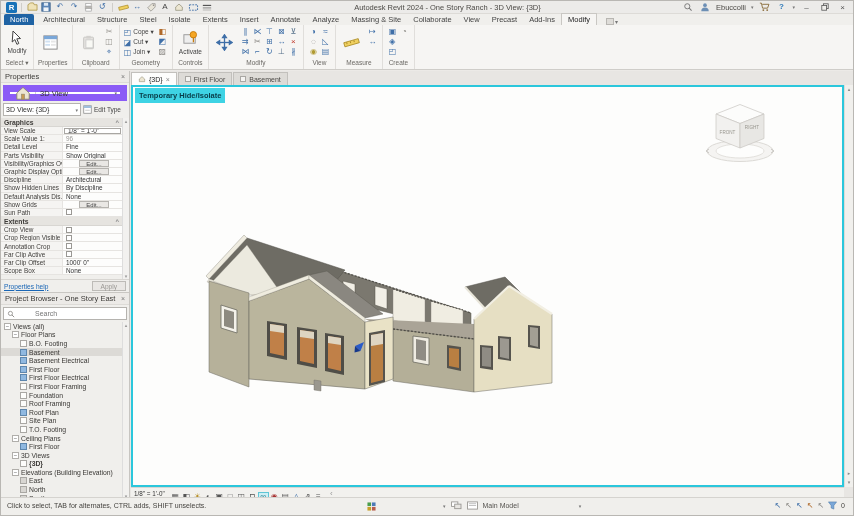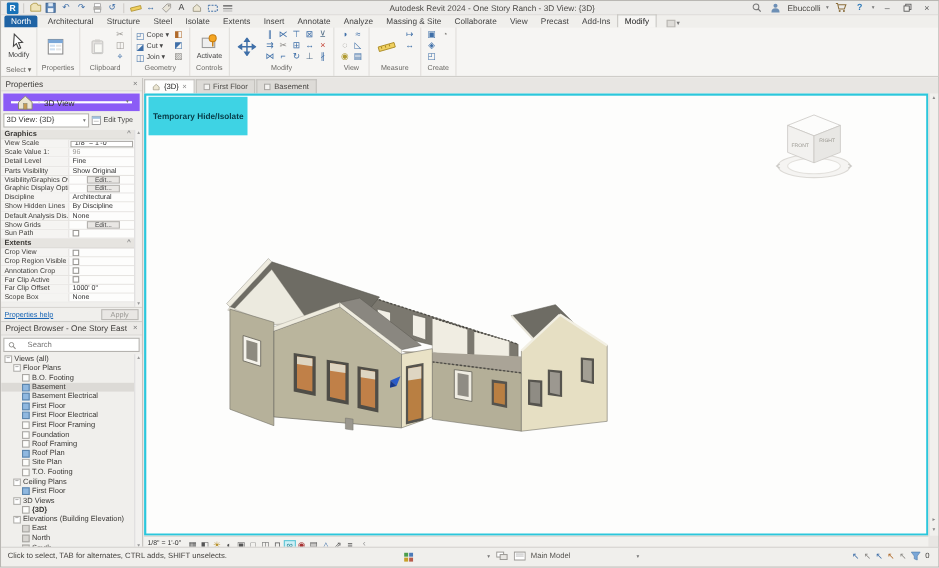--- a/index.html
+++ b/index.html
@@ -59,41 +59,41 @@
   .pval.input{margin:0.5px 1px;border:1px solid #a9a7a3;background:#fff;}
   .pval.disabled{color:#9a9894;}
   .editbtn{font-size:6px;color:#444;background:#e9e7e4;border:1px solid #b5b3af;padding:0 6px;height:6.6px;line-height:6px;margin:auto;}
   .cbx{width:6px;height:6px;border:1px solid #9a9894;background:#fff;display:inline-block;}
   .vscroll{width:7px;background:#f2f1ef;border-left:1px solid #ddd;display:flex;flex-direction:column;justify-content:space-between;align-items:center;font-size:5px;color:#999;}
   .props-footer{height:13px;display:flex;align-items:center;padding:0 3px;border-top:1px solid #d8d6d2;}
   .helplink{font-size:6.6px;color:#1a66b5;text-decoration:underline;}
   .applybtn{margin-left:auto;font-size:6.6px;color:#9a9894;background:#e9e7e4;border:1px solid #bdbbb7;padding:0 8px;height:10px;line-height:9px;}
 
   .browser{flex:1;display:flex;flex-direction:column;min-height:0;}
-  .searchbox{margin:2px;height:13px;background:#fff;border:1px solid #b5b3af;display:flex;align-items:center;gap:8px;padding:0 3px;}
+  .searchbox{margin:2px;height:13px;background:#fff;border:1px solid #b5b3af;display:flex;align-items:center;gap:18px;padding:0 3px;}
   .searchbox input{border:none;outline:none;flex:1;font-size:7px;color:#333;min-width:0;background:transparent;}
   .treewrap{flex:1;display:flex;min-height:0;}
   #tree{flex:1;overflow:hidden;}
   .trow{height:8.6px;display:flex;align-items:center;gap:2px;font-size:6.8px;color:#3a3835;white-space:nowrap;overflow:hidden;}
   .trow.selected{background:#dcdad6;}
   .trow .bold{font-weight:bold;}
   .expander{width:7px;height:7px;border:1px solid #b0aeaa;background:#fff;color:#555;font-size:6px;line-height:5px;text-align:center;flex:0 0 auto;}
   .ticon{width:7px;height:7px;border:1px solid #a9a7a3;background:#fdfdfb;flex:0 0 auto;}
   .ticon.blue{background:#8fb8e0;border-color:#5d86ad;}
   .ticon.gray{background:#d8d6d2;}
 
   
   .drawing{position:absolute;left:129px;top:70px;right:0;height:428px;background:#e8e6e3;}
   .vtabs{position:absolute;left:1px;top:0;height:14px;display:flex;gap:1px;align-items:flex-end;}
   .vtab{height:13px;display:flex;align-items:center;gap:3px;padding:0 6px;font-size:7px;background:#dddbd7;border:1px solid #c2c0bc;border-bottom:none;color:#4a4845;}
   .vtab.active{background:#fdfdfc;color:#222;}
   .vtab .tclose{font-size:7px;color:#888;}
   .vtab .sqicon{width:6px;height:6px;border:1px solid #a9a7a3;background:#f4f3f1;}
   .viewport{position:absolute;left:1px;top:14px;right:9px;bottom:12px;background:#fdfdfc;border:2px solid #2bc7dc;overflow:hidden;}
-  .hichip{position:absolute;left:2px;top:1px;background:#3ed3e4;color:#083b47;font-size:7.5px;font-weight:bold;padding:13px 4px;}
+  .hichip{position:absolute;left:2px;top:1px;background:#3ed3e4;color:#083b47;font-size:7.5px;font-weight:bold;padding:3px 4px;}
   .rscroll{position:absolute;right:0;top:14px;width:9px;bottom:12px;background:#f1f0ed;border-left:1px solid #dddbd7;}
   .rscroll .arr{position:absolute;left:0;width:8px;height:9px;font-size:5px;color:#888;text-align:center;line-height:9px;}
   .vcb{position:absolute;left:1px;bottom:0;right:9px;height:12px;background:#f2f1ee;border-top:1px solid #d8d6d2;display:flex;align-items:center;gap:2px;padding:0 3px;}
   .vcb .scale{font-size:6.3px;color:#333;margin-right:3px;white-space:nowrap;}
   .vcbi{width:11px;height:10px;display:inline-flex;align-items:center;justify-content:center;font-size:8px;line-height:1;}
   .vcbi.active{background:#cdeff5;border:1px solid #5fc6d6;}
 
   
   .statusbar{position:absolute;left:0;bottom:0;width:100%;height:18px;background:#f0efec;border-top:1px solid #d5d3cf;font-size:7px;color:#45433f;}
   .sb-hint{position:absolute;left:6px;top:4px;white-space:nowrap;}

